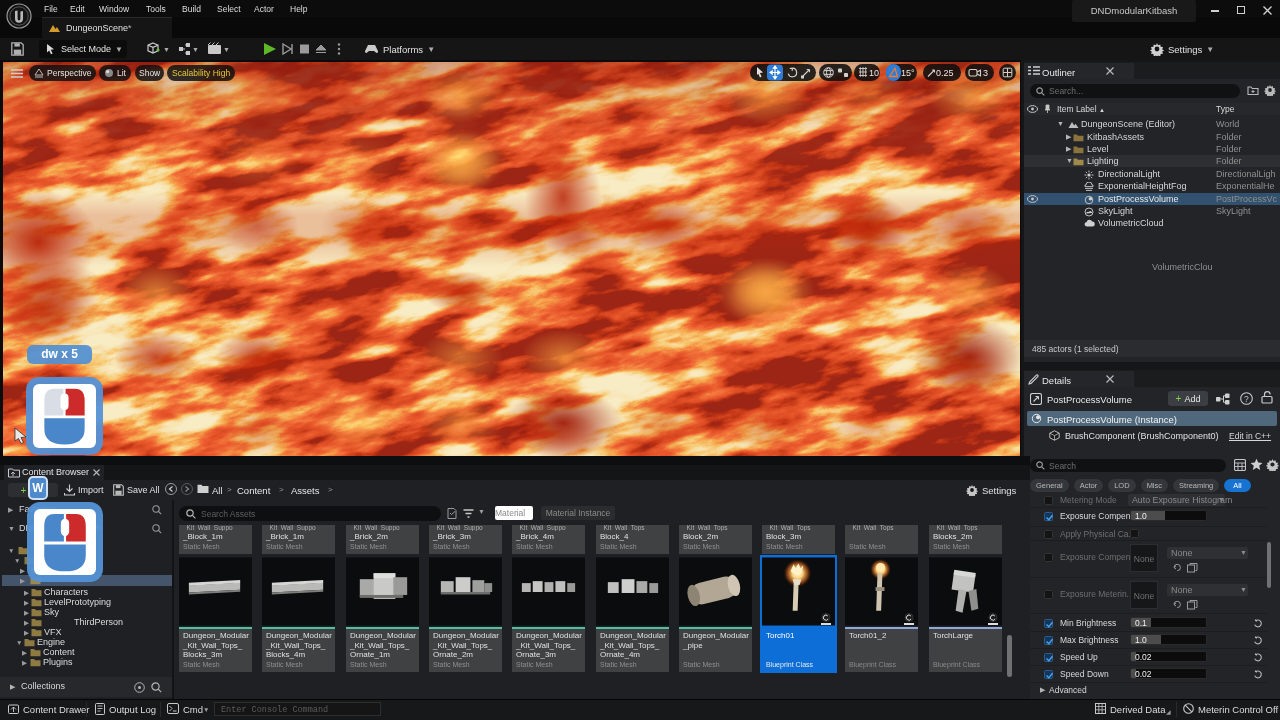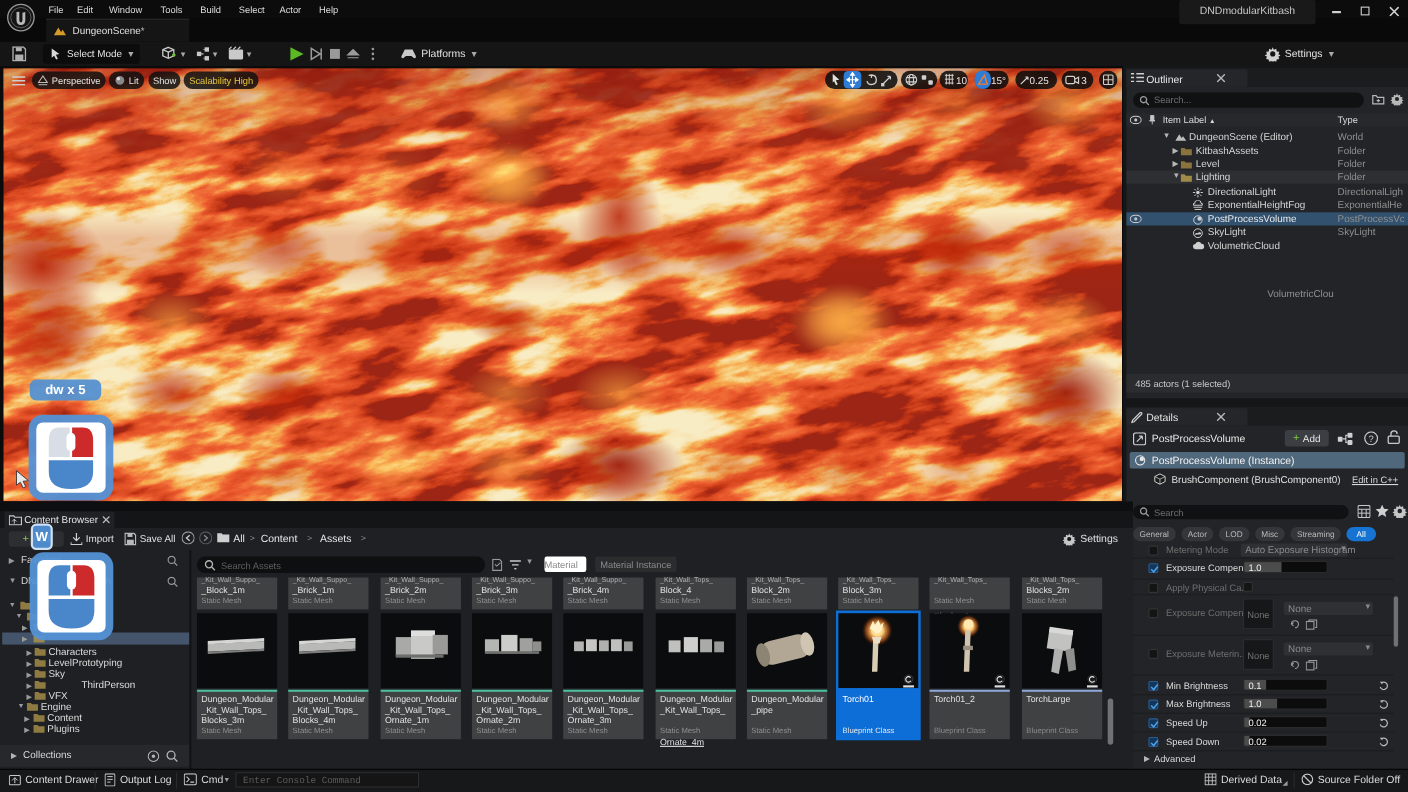--- a/index.html
+++ b/index.html
@@ -821,21 +821,21 @@
       <rect x="12" y="25" width="11" height="11" fill="#c0c0be"></rect>
       <rect x="26" y="22" width="13" height="14" fill="#cfcfcd"></rect>
       <rect x="41" y="24" width="11" height="12" fill="#aaaaa8"></rect>
       <rect x="54" y="26" width="9" height="10" fill="#9a9a98"></rect>
     </g>
   </svg>
 <div class="abs" style="left:596px;top:626.5px;width:73px;height:2px;background:#4fbf9d;"></div>
 <div class="abs" style="left:596px;top:629px;width:73px;height:43px;background:#3f4143;"></div>
 <div class="abs" style="left:600px;top:631px;font-size:8px;color:#e0e0e0;">Dungeon_Modular</div>
 <div class="abs" style="left:600px;top:640.5px;font-size:8px;color:#e0e0e0;">_Kit_Wall_Tops_</div>
-<div class="abs" style="left:600px;top:670px;font-size:8px;color:#e0e0e0;text-decoration:underline;">Ornate_4m</div>
+<div class="abs" style="left:600px;top:650px;font-size:8px;color:#e0e0e0;">Ornate_4m</div>
 <div class="abs" style="left:600px;top:661px;font-size:7px;color:#909090;">Static Mesh</div>
 <svg class="abs" style="left:679px;top:557px;" width="73" height="69" viewBox="0 0 74 69">
     <rect width="74" height="69" fill="#0b0c0d"></rect>
     <g transform="rotate(-14 37 32)">
       <rect x="12" y="22" width="46" height="22" rx="10" fill="#b2a794"></rect>
       <ellipse cx="56" cy="33" rx="6" ry="11" fill="#cfc5b2"></ellipse>
       <ellipse cx="14" cy="33" rx="6" ry="11" fill="#8e8474"></ellipse>
     </g>
   </svg>
 <div class="abs" style="left:679px;top:626.5px;width:73px;height:2px;background:#4fbf9d;"></div>
@@ -934,21 +934,21 @@
     <rect x="0.5" y="0.5" width="10" height="10" fill="none" stroke="#c9c9c9" stroke-width="1"></rect>
     <path d="M0.5 3.5 h10 M3.8 0.5 v10 M7.1 0.5 v10 M0.5 6.8 h10" stroke="#c9c9c9" stroke-width="0.8"></path>
   </svg>
 <div class="abs" style="left:1110px;top:704px;font-size:9.5px;color:#dcdcdc;">Derived Data</div>
 <div class="abs" style="left:1166px;top:708px;font-size:6px;color:#9a9a9a;">◢</div>
 <div class="abs" style="left:1176px;top:702px;width:1px;height:15px;background:#2a2b2d;"></div>
 <svg class="abs" style="left:1183px;top:703px;" width="11" height="11" viewBox="0 0 11 11">
     <circle cx="5.5" cy="5.5" r="4.8" fill="none" stroke="#c9c9c9" stroke-width="1.1"></circle>
     <path d="M2.2 2.2 L8.8 8.8" stroke="#c9c9c9" stroke-width="1.1"></path>
   </svg>
-<div class="abs" style="left:1198px;top:704px;font-size:9.5px;color:#dcdcdc;">Source Folder Off</div>
+<div class="abs" style="left:1198px;top:704px;font-size:9.5px;color:#dcdcdc;">Meterin Control Off</div>
 
 <div class="abs" style="left:27px;top:345px;width:65px;height:19px;background:rgba(80,143,212,0.92);border-radius:6px;text-align:center;font-size:12px;font-weight:bold;color:#fff;line-height:18px;">dw x 5</div>
 <svg class="abs" style="left:13px;top:427px;" width="16" height="17" viewBox="0 0 16 17">
     <path d="M2 1 L13 10 L8 10.5 L10.5 15.5 L8 16.5 L5.5 11.5 L2 14 Z" fill="#e8e8e8" stroke="#333" stroke-width="0.8"></path>
   </svg>
 <div class="abs" style="left:26px;top:377px;width:77px;height:78px;background:rgba(84,146,214,0.95);border-radius:13px;"></div>
 <div class="abs" style="left:33px;top:384px;width:63px;height:64px;background:#fff;border-radius:6px;"></div>
 <svg class="abs" style="left:33px;top:384px;" width="63" height="64" viewBox="0 0 50 54">
   <path d="M24.1 4 H16 Q8 4 8 14 V26.5 H24.1 Z" fill="#d9dee6"></path>
   <path d="M25.9 4 H34 Q42 4 42 14 V26.5 H25.9 Z" fill="#cd2b2b"></path>

